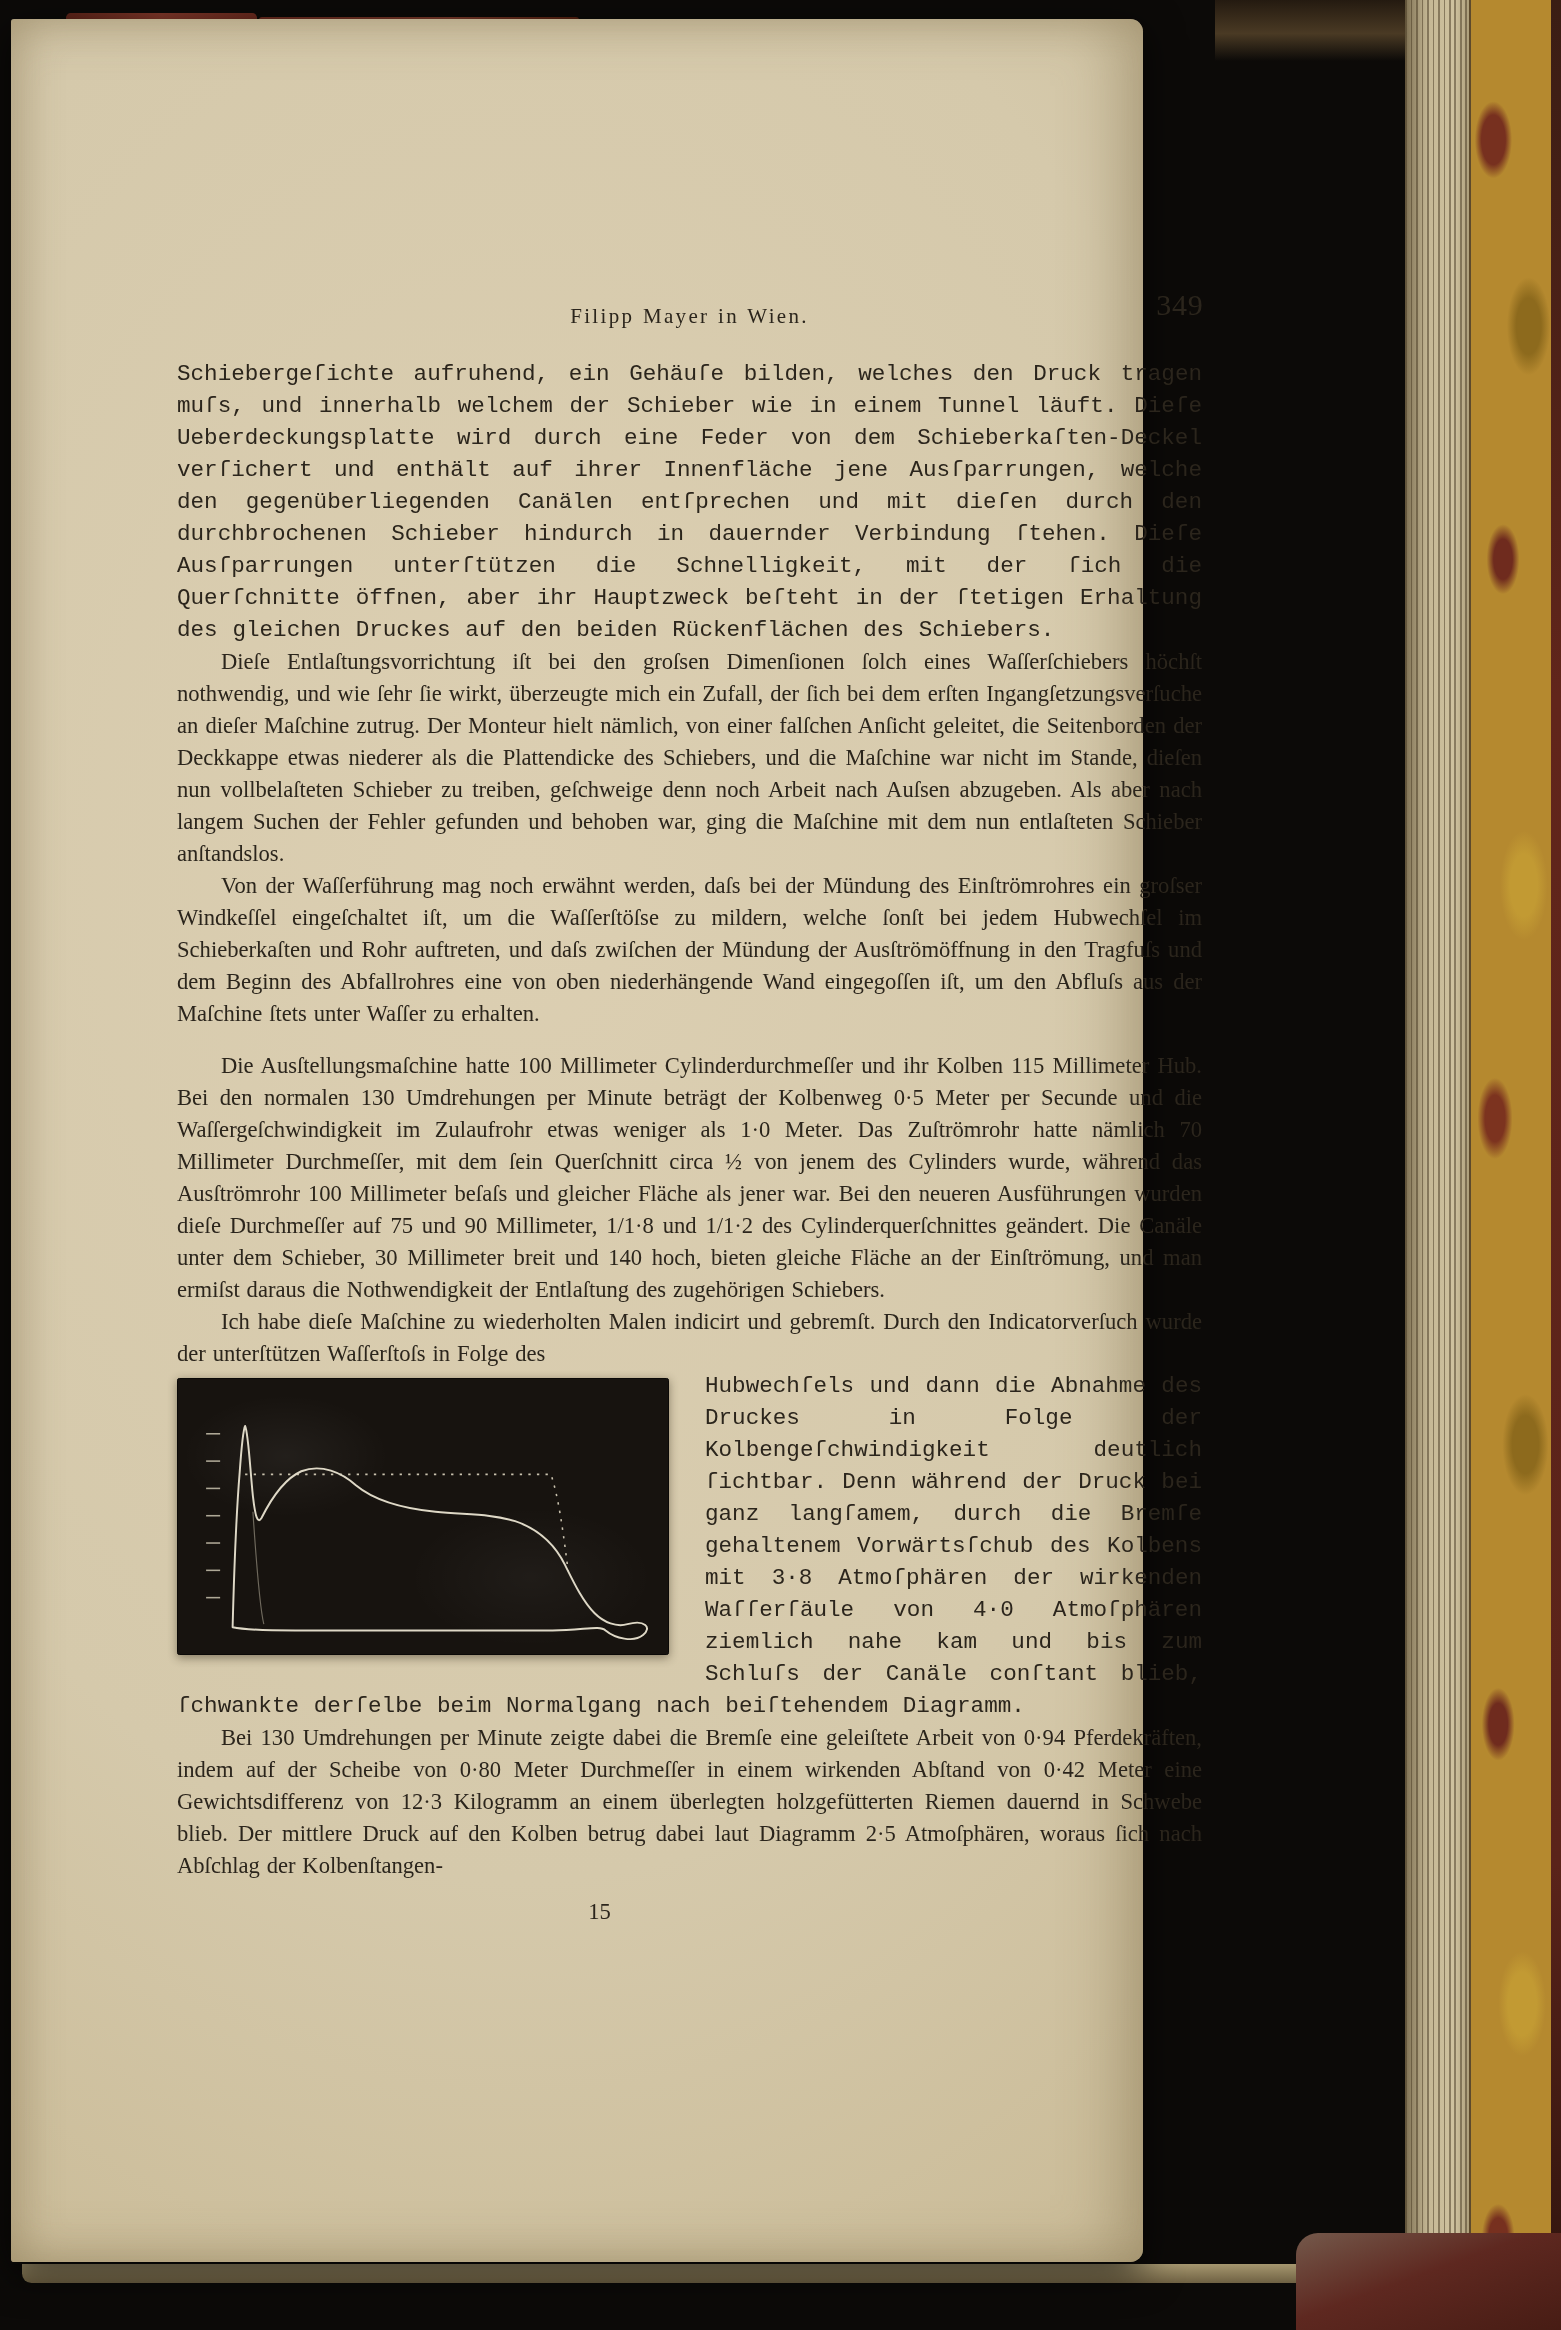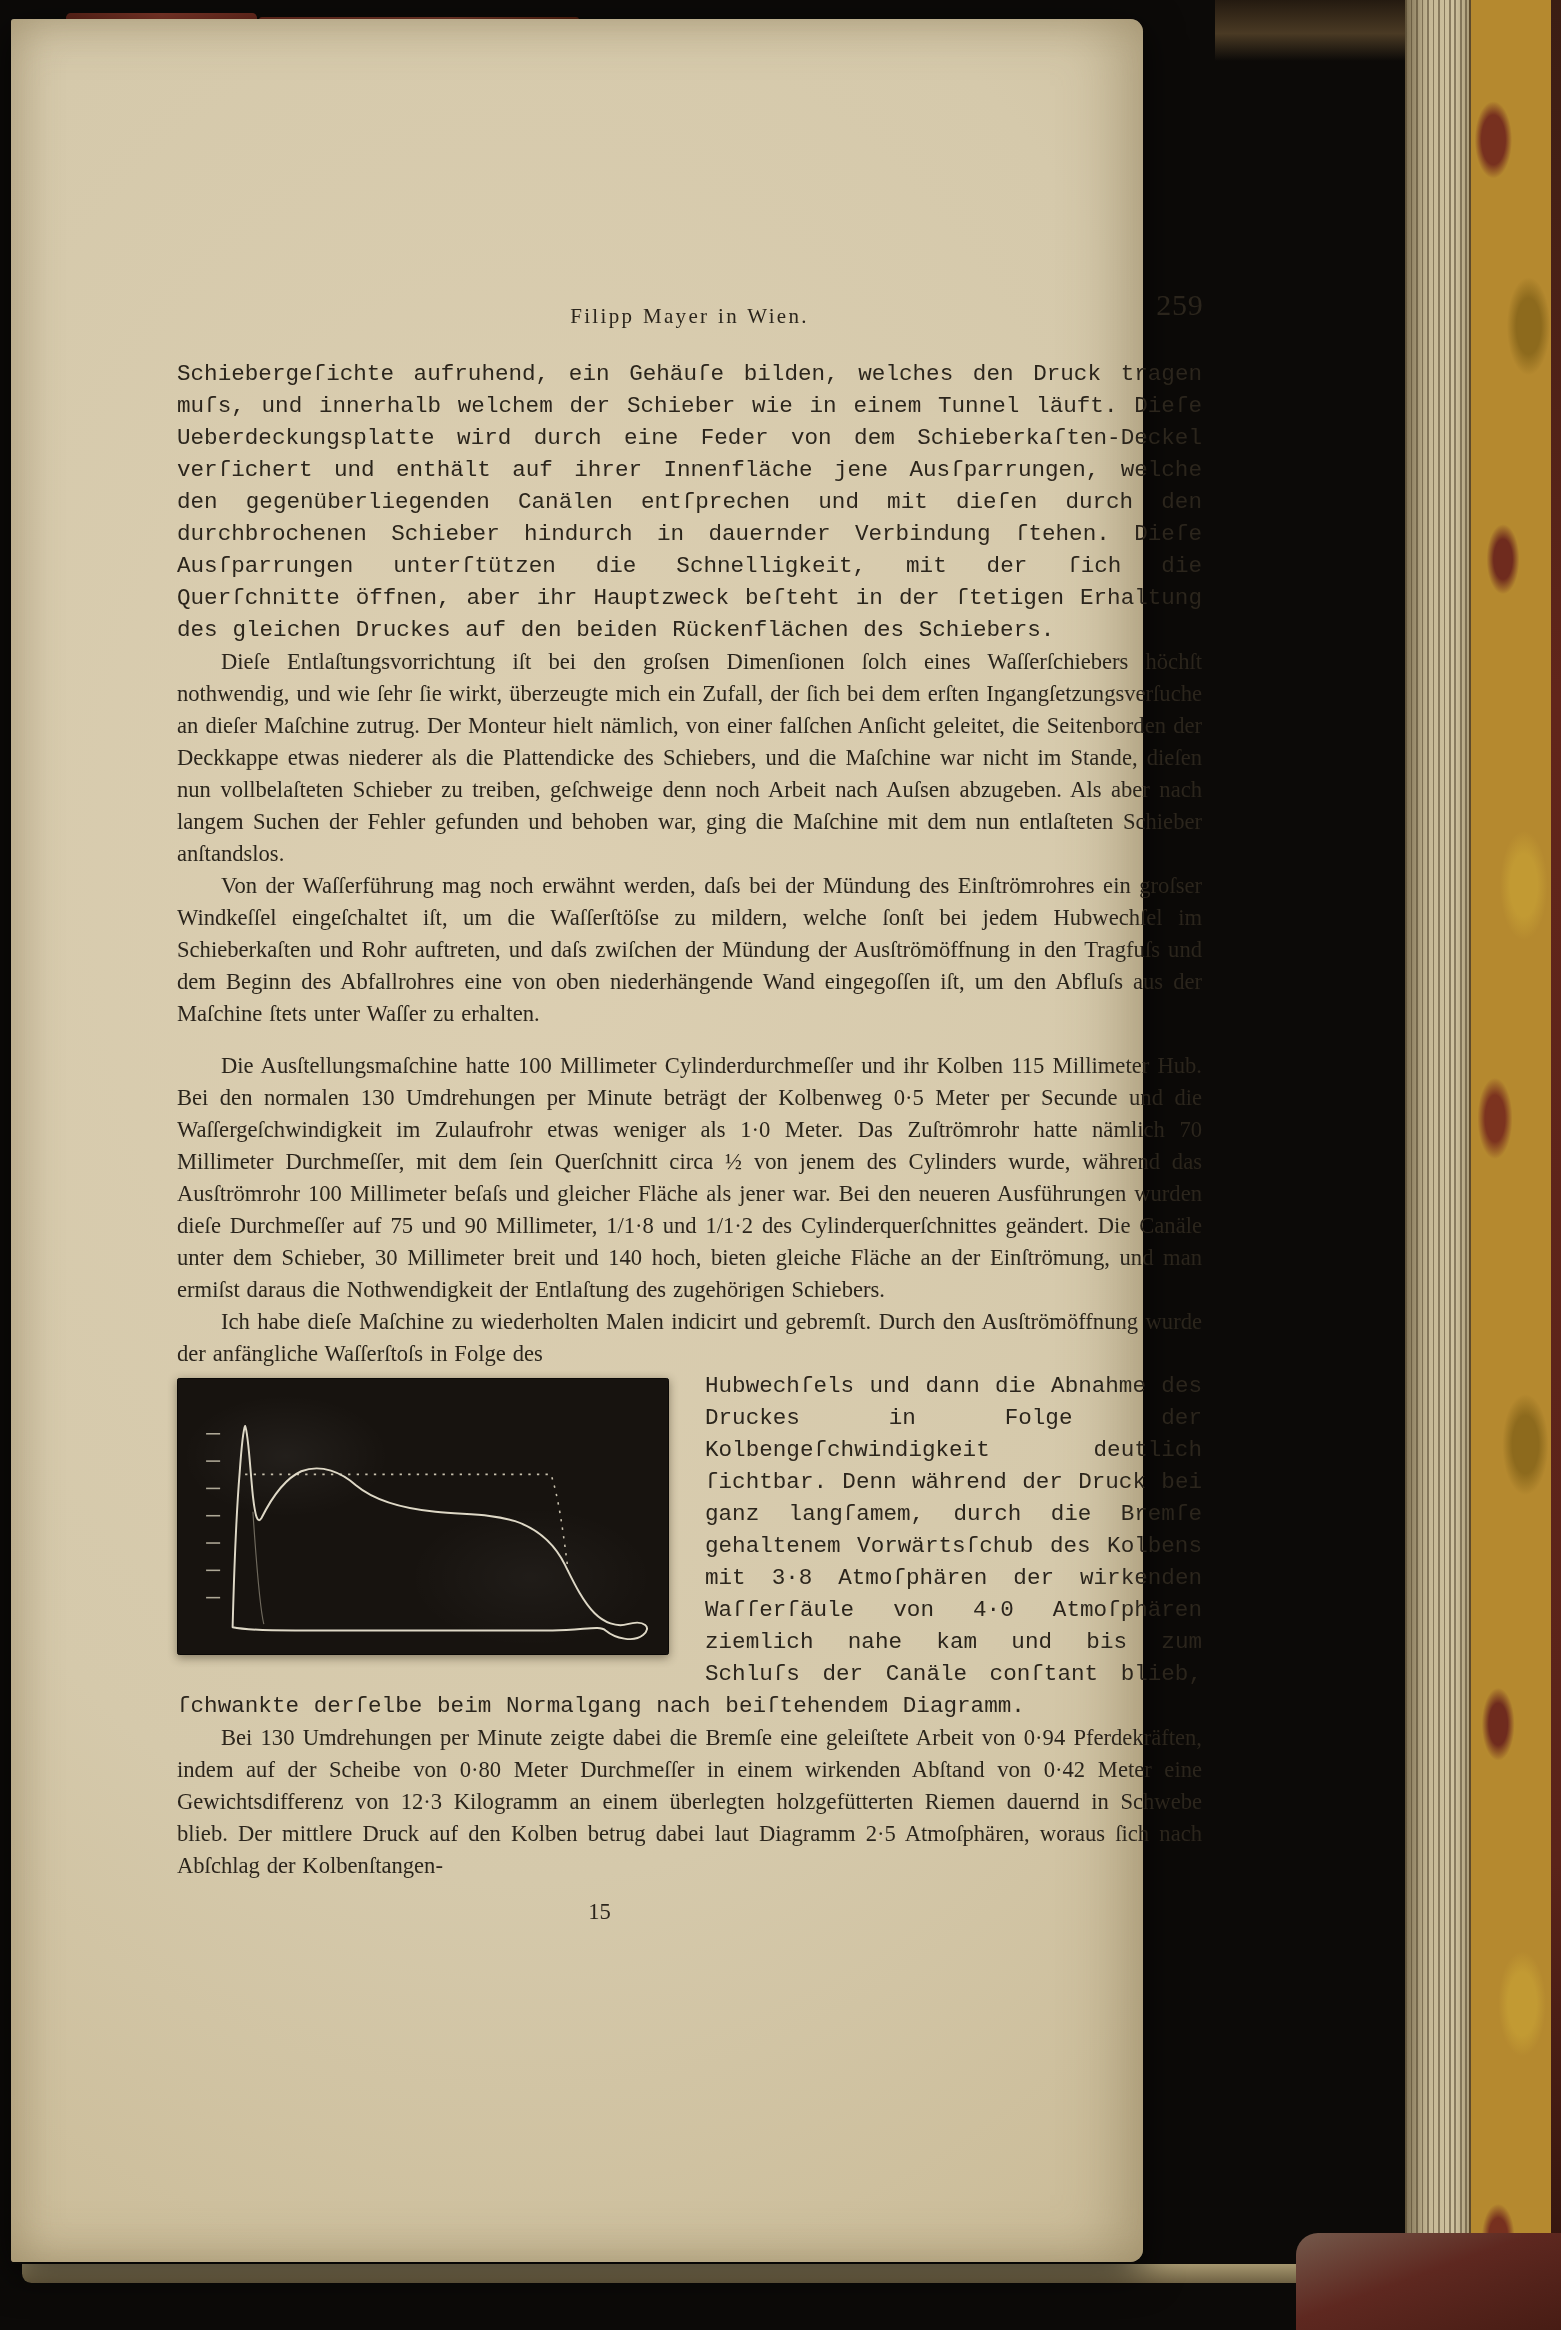--- a/index.html
+++ b/index.html
@@ -85,32 +85,32 @@
   <div class="marble"></div>
   <div class="spine"></div>
   <div class="bottom-edge"></div>
   <div class="cover-corner"></div>
 
   <div class="book-page">
     <div class="text-block" lang="de">
 
       <div class="header-row">
         <span class="running-title">Filipp Mayer in Wien.</span>
-        <span class="page-number">259</span>
+        <span class="page-number">349</span>
       </div>
 
       <p class="para noindent">Schiebergeſichte aufruhend, ein Gehäuſe bilden, welches den Druck tragen muſs, und innerhalb welchem der Schieber wie in einem Tunnel läuft. Dieſe Ueberdeckungsplatte wird durch eine Feder von dem Schieberkaſten-Deckel verſichert und enthält auf ihrer Innenfläche jene Ausſparrungen, welche den gegenüberliegenden Canälen entſprechen und mit dieſen durch den durchbrochenen Schieber hindurch in dauernder Verbindung ſtehen. Dieſe Ausſparrungen unterſtützen die Schnelligkeit, mit der ſich die Querſchnitte öffnen, aber ihr Hauptzweck beſteht in der ſtetigen Erhaltung des gleichen Druckes auf den beiden Rückenflächen des Schiebers.</p>
 
       <p class="para">Dieſe Entlaſtungsvorrichtung iſt bei den groſsen Dimenſionen ſolch eines Waſſerſchiebers höchſt nothwendig, und wie ſehr ſie wirkt, überzeugte mich ein Zufall, der ſich bei dem erſten Ingangſetzungsverſuche an dieſer Maſchine zutrug. Der Monteur hielt nämlich, von einer falſchen Anſicht geleitet, die Seitenborden der Deckkappe etwas niederer als die Plattendicke des Schiebers, und die Maſchine war nicht im Stande, dieſen nun vollbelaſteten Schieber zu treiben, geſchweige denn noch Arbeit nach Auſsen abzugeben. Als aber nach langem Suchen der Fehler gefunden und behoben war, ging die Maſchine mit dem nun entlaſteten Schieber anſtandslos.</p>
 
       <p class="para">Von der Waſſerführung mag noch erwähnt werden, daſs bei der Mündung des Einſtrömrohres ein groſser Windkeſſel eingeſchaltet iſt, um die Waſſerſtöſse zu mildern, welche ſonſt bei jedem Hubwechſel im Schieberkaſten und Rohr auftreten, und daſs zwiſchen der Mündung der Ausſtrömöffnung in den Tragfuſs und dem Beginn des Abfallrohres eine von oben niederhängende Wand eingegoſſen iſt, um den Abfluſs aus der Maſchine ſtets unter Waſſer zu erhalten.</p>
 
       <p class="para gap-before">Die Ausſtellungsmaſchine hatte 100 Millimeter Cylinderdurchmeſſer und ihr Kolben 115 Millimeter Hub. Bei den normalen 130 Umdrehungen per Minute beträgt der Kolbenweg 0·5 Meter per Secunde und die Waſſergeſchwindigkeit im Zulaufrohr etwas weniger als 1·0 Meter. Das Zuſtrömrohr hatte nämlich 70 Millimeter Durchmeſſer, mit dem ſein Querſchnitt circa ½ von jenem des Cylinders wurde, während das Ausſtrömrohr 100 Millimeter beſaſs und gleicher Fläche als jener war. Bei den neueren Ausführungen wurden dieſe Durchmeſſer auf 75 und 90 Millimeter, 1/1·8 und 1/1·2 des Cylinderquerſchnittes geändert. Die Canäle unter dem Schieber, 30 Millimeter breit und 140 hoch, bieten gleiche Fläche an der Einſtrömung, und man ermiſst daraus die Nothwendigkeit der Entlaſtung des zugehörigen Schiebers.</p>
 
-      <p class="para">Ich habe dieſe Maſchine zu wiederholten Malen indicirt und gebremſt. Durch den Ausſtrömöffnung wurde der anfängliche Waſſerſtoſs in Folge des</p>
+      <p class="para">Ich habe dieſe Maſchine zu wiederholten Malen indicirt und gebremſt. Durch den Indicatorverſuch wurde der unterſtützen Waſſerſtoſs in Folge des</p>
 
       <figure class="diagram">
         <svg viewBox="0 0 628 352">
 
           <g stroke="#c9c2ae" stroke-width="2" opacity="0.85">
             <line x1="36" y1="70" x2="54" y2="70"></line>
             <line x1="36" y1="105" x2="54" y2="105"></line>
             <line x1="36" y1="140" x2="54" y2="140"></line>
             <line x1="36" y1="175" x2="54" y2="175"></line>
             <line x1="36" y1="210" x2="54" y2="210"></line>

